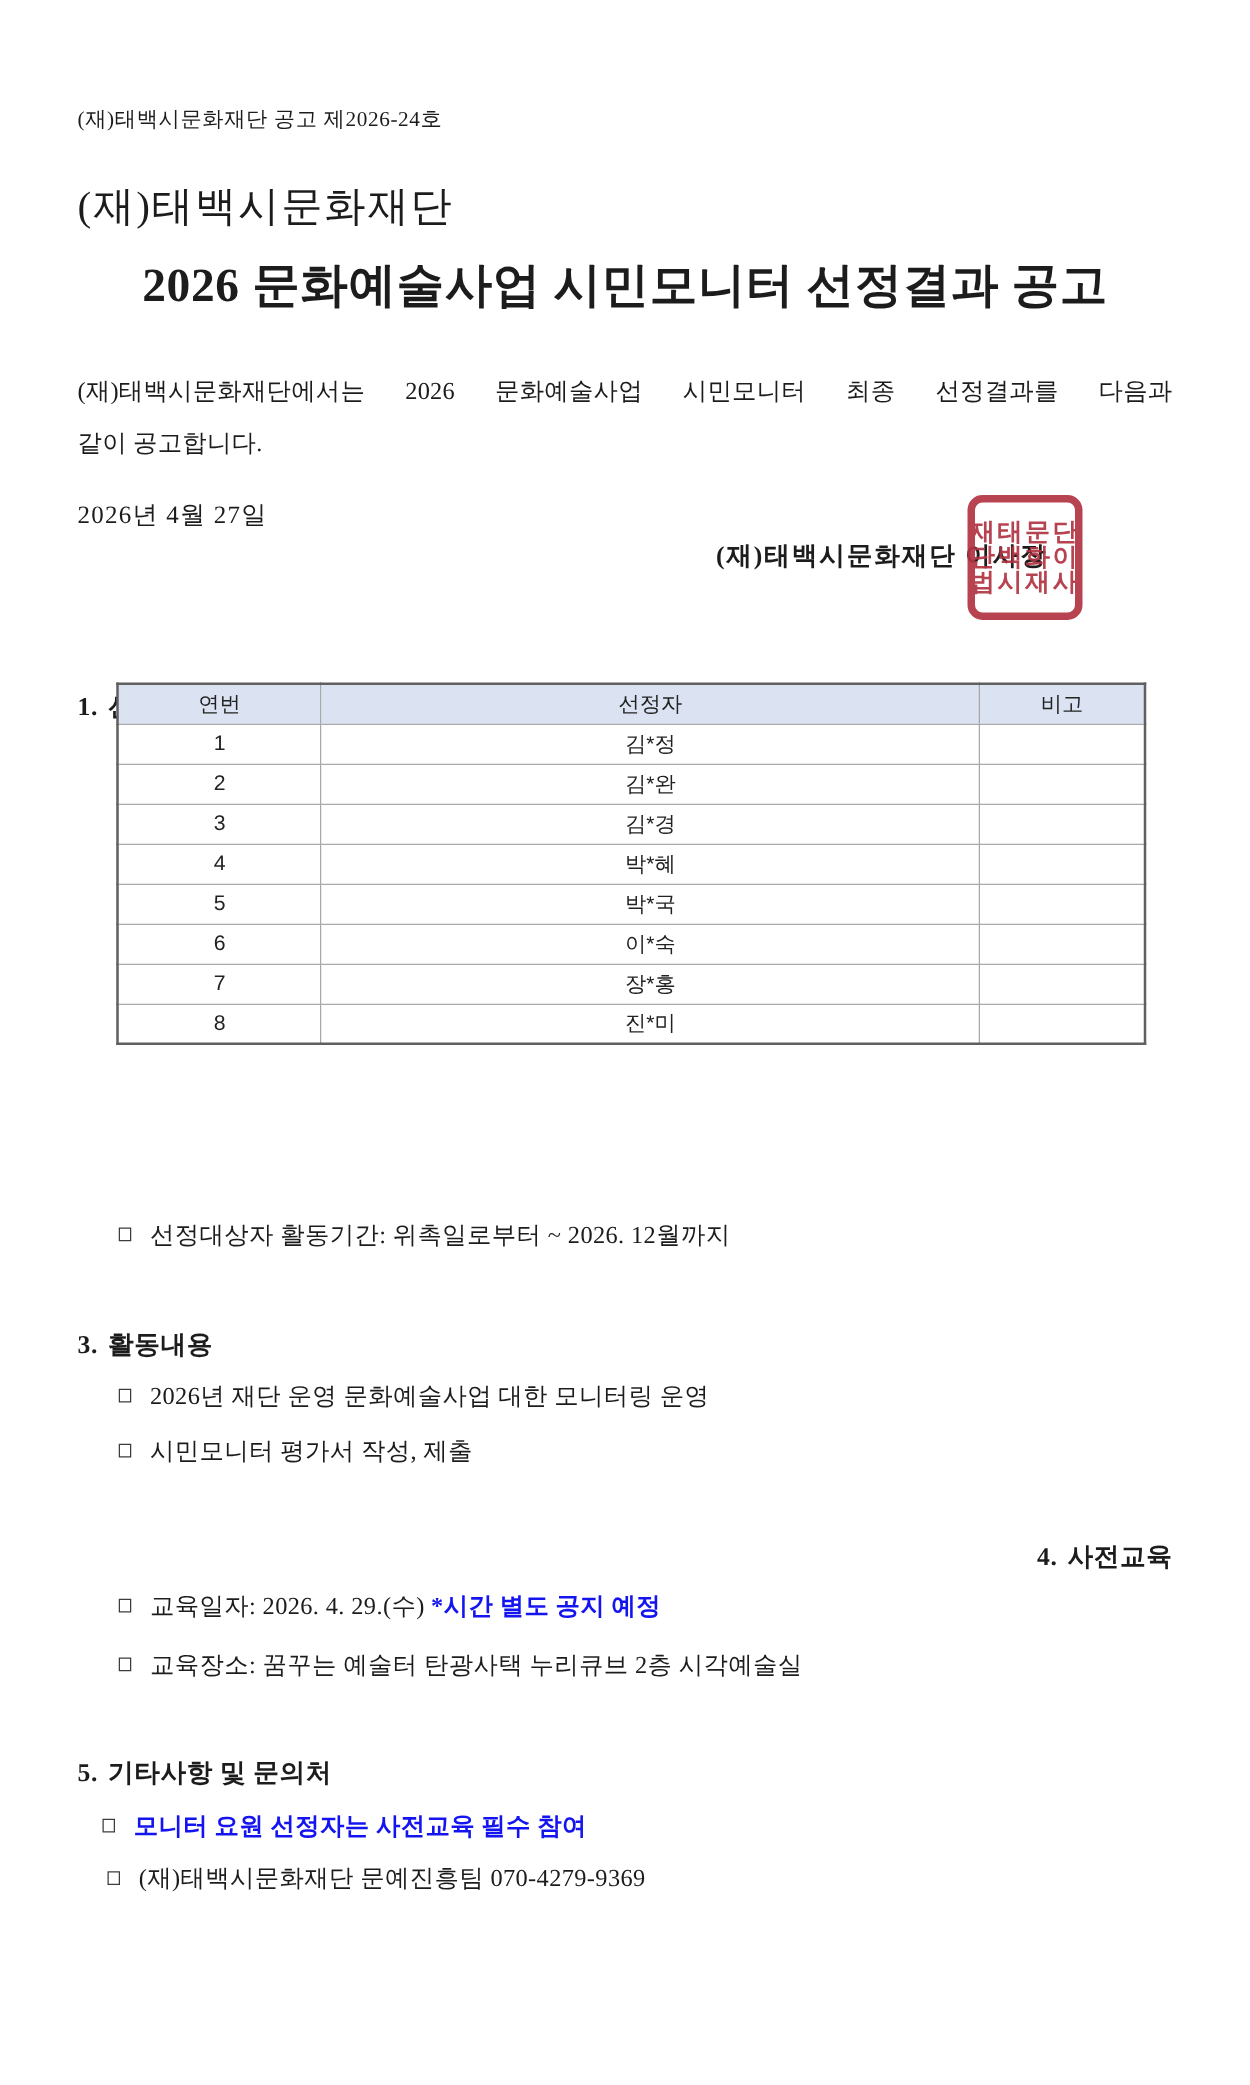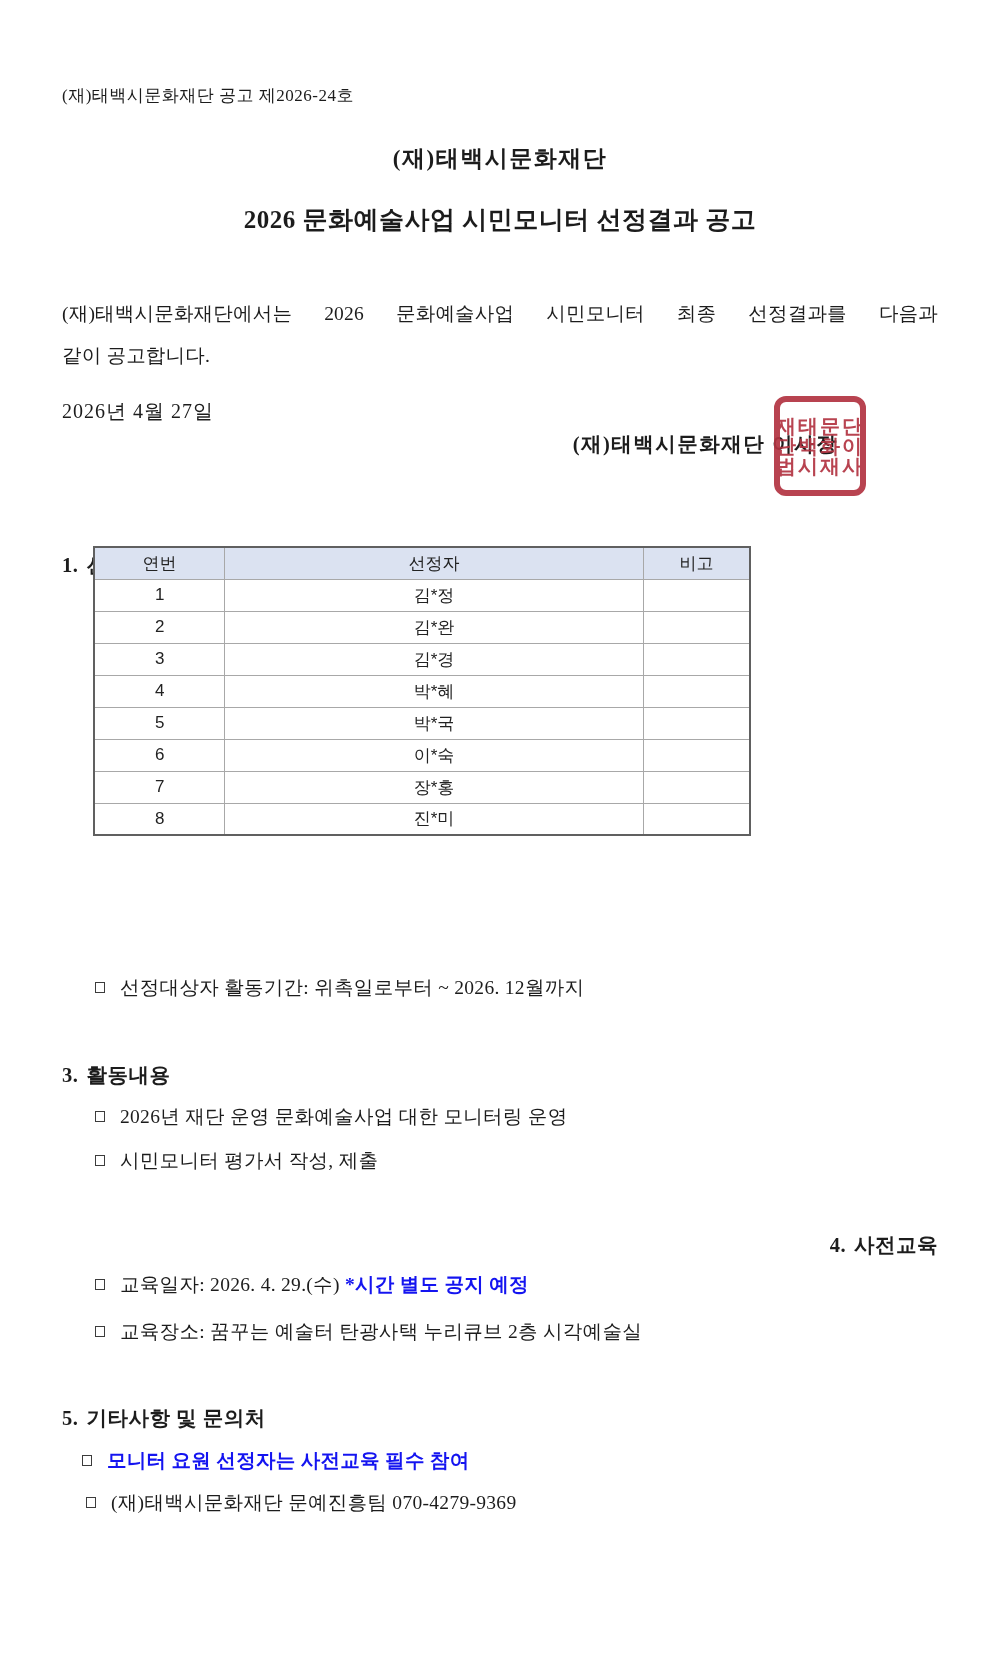--- a/index.html
+++ b/index.html
@@ -9,22 +9,22 @@
     width:1000px; height:1668px;
     margin:0 auto;
     background:#ffffff;
     color:#1c1c1c;
     font-family:"Liberation Serif","DejaVu Serif",serif;
     overflow:hidden;
   }
   .abs { position:absolute; left:62px; width:876px; }
 
   #notice   { top:84px;  font-size:17px; letter-spacing:0.5px; }
-  #t1       { top:143px; text-align:center; font-size:23px; font-weight:700; letter-spacing:1.5px; }
-  #t2       { top:203px; text-align:center; font-size:25px; font-weight:700; letter-spacing:0.5px; }
+  #t1       { top:143px; text-align:left; font-size:33px; font-weight:400; letter-spacing:1.5px; }
+  #t2       { top:203px; text-align:center; font-size:38px; font-weight:700; letter-spacing:0.5px; }
 
   #intro    { top:293px; font-size:19.5px; line-height:42px; letter-spacing:0.2px; }
   #intro .l1 { display:block; text-align:justify; text-align-last:justify; }
   #intro .l2 { display:block; }
 
   #dateline { top:398px; text-align:left; padding-right:60px; font-size:20px; letter-spacing:1px; }
   #signer   { top:430px; text-align:right; padding-right:100px; font-size:20.5px; font-weight:600; letter-spacing:1.5px; }
 
   .seal {
     position:absolute; left:774px; top:396px;
@@ -57,21 +57,21 @@
 
   .sq {
     display:inline-block; width:10px; height:11px;
     border:1.5px solid #3c3c3c; background:transparent;
     margin-right:15px; vertical-align:1px;
   }
   .blue-bold { color:#1414f0; font-weight:700; }
 
   table.sel {
     position:absolute; left:93px; top:546px;
-    width:658px; border-collapse:collapse;
+    width:824px; border-collapse:collapse;
     font-family:"Liberation Sans","DejaVu Sans",sans-serif;
     font-size:17px; color:#222222;
     border:2px solid #606060;
   }
   table.sel th, table.sel td {
     border:1px solid #a8a8a8;
     height:32px; text-align:center; vertical-align:middle;
     font-weight:400; padding:0;
   }
   table.sel th { background:#dbe2f1; }

